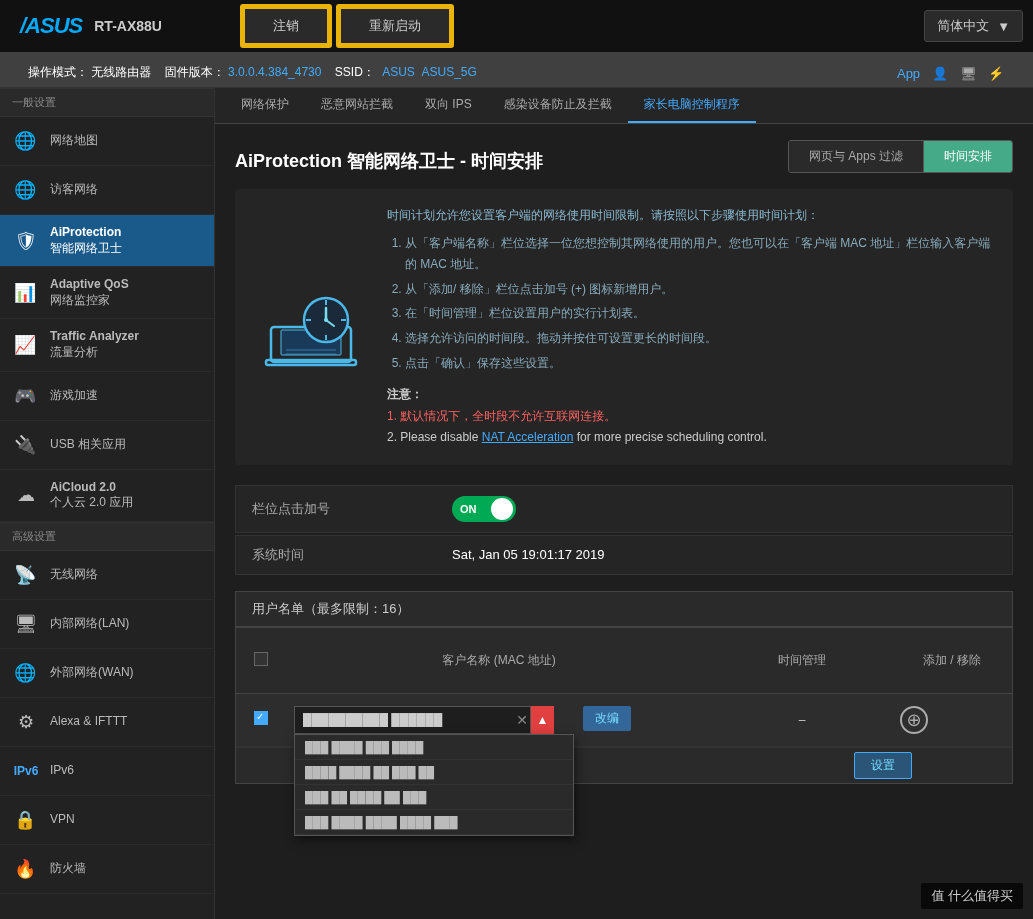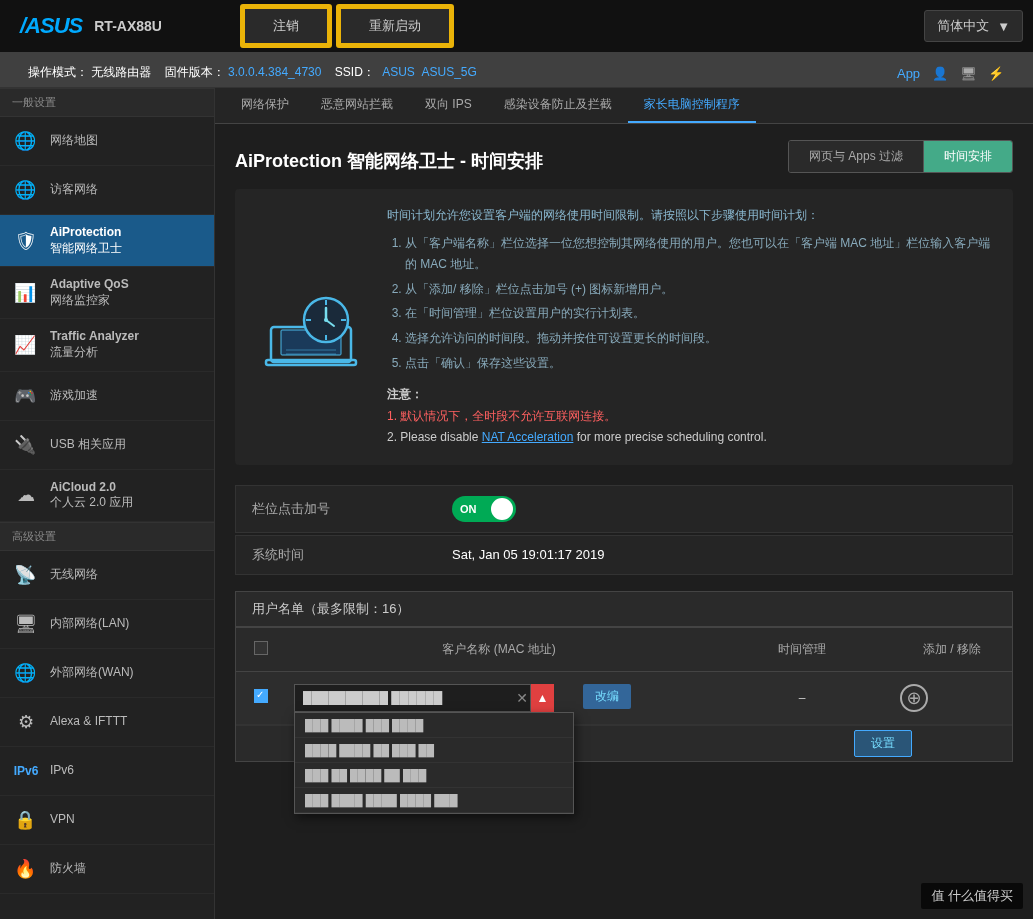--- a/index.html
+++ b/index.html
@@ -286,21 +286,21 @@
     }
     .table-container {
       border: 1px solid #444;
       background: #252525;
     }
     .table-header {
       display: grid;
       grid-template-columns: 50px 1fr 180px 120px;
       background: #2a2a2a;
       border-bottom: 1px solid #444;
-      padding: 9px 0;
+      padding: 20px 0;
     }
     .table-header-cell {
       text-align: center;
       color: #aaa;
       font-size: 12px;
       padding: 4px 8px;
     }
     .table-row-data {
       display: grid;
       grid-template-columns: 50px 1fr 180px 120px;

